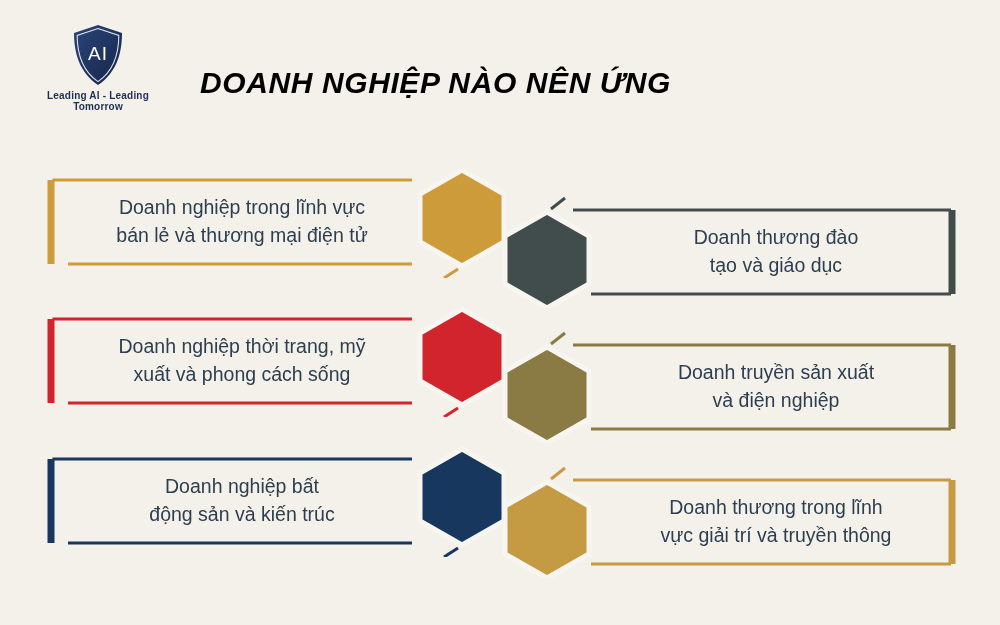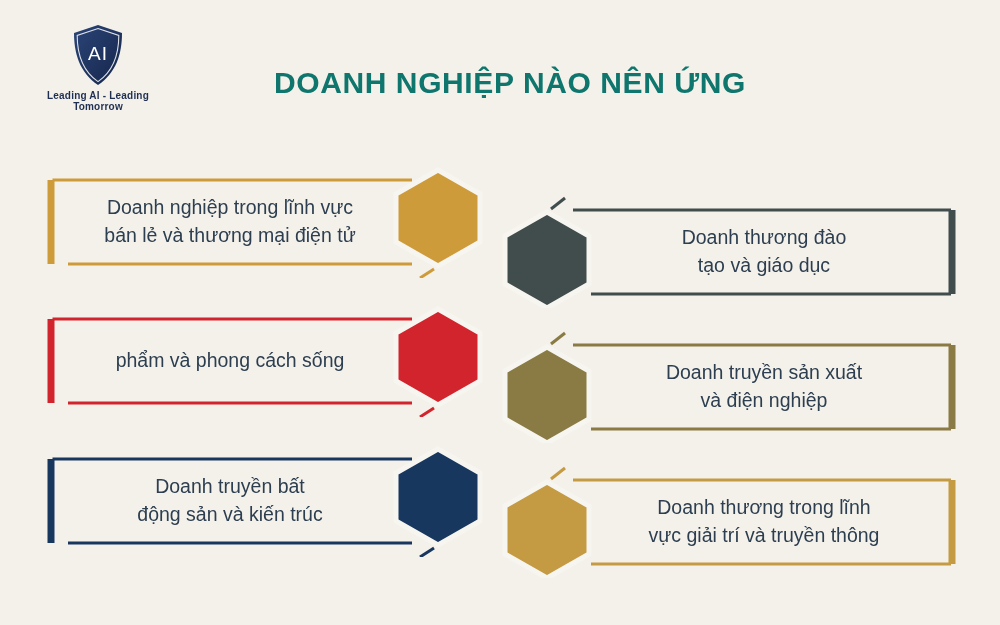--- a/index.html
+++ b/index.html
@@ -44,33 +44,34 @@
     font-weight: bold;
     margin-top: 4px;
   }
 
   
   #page-title {
     position: absolute;
     left: 200px;
     top: 42px;
     width: 620px;
-    text-align: center;
-    color: #0f766e;
+    color: #000000;
     font-size: 30px;
     font-weight: bold;
     line-height: 1.42;
     letter-spacing: 0.6px;
+    font-style: italic;
   }
   #page-title .title-line { display: block; }
 
   
   .item {
     position: absolute;
     height: 110px;
+    padding-left: 24px;
   }
   .item.left  { left: 48px;  width: 432px; }
   .item.right { left: 505px; width: 450px; }
 
   .box {
     position: absolute;
     top: 12px;
     height: 88px;
     box-sizing: border-box;
     background: #f4f1ea;
@@ -161,21 +162,22 @@
 <div class="item left" style="top:305px">
   <div class="box">
     <div class="box-outline">
       <svg width="364" height="88" viewBox="0 0 364 88" preserveAspectRatio="none">
         <path d="M4.5 2 L364 2 M364 86 L20 86" fill="none" stroke="#d2242c" stroke-width="3"></path>
         <path d="M3 2 L3 86" stroke="#d2242c" stroke-width="7"></path>
       </svg>
     </div>
     <div class="box-label">
       <div>
-        <span>phẩm và phong cách sống</span>
+        <span>Doanh nghiệp thời trang, mỹ</span>
+        <span>xuất và phong cách sống</span>
       </div>
     </div>
   </div>
   <div class="hex">
     <svg width="96" height="112" viewBox="0 0 96 112">
       <path d="M48 4 L90 28 L90 76 L48 100 L6 76 L6 28 Z" fill="#d2242c" stroke="#f7f5f0" stroke-width="5"></path>
       <path d="M44 103 L30 112" stroke="#d2242c" stroke-width="3" fill="none"></path>
     </svg>
   </div>
 </div>
@@ -183,21 +185,21 @@
 <div class="item left" style="top:445px">
   <div class="box">
     <div class="box-outline">
       <svg width="364" height="88" viewBox="0 0 364 88" preserveAspectRatio="none">
         <path d="M4.5 2 L364 2 M364 86 L20 86" fill="none" stroke="#17375e" stroke-width="3"></path>
         <path d="M3 2 L3 86" stroke="#17375e" stroke-width="7"></path>
       </svg>
     </div>
     <div class="box-label">
       <div>
-        <span>Doanh truyền bất</span>
+        <span>Doanh nghiệp bất</span>
         <span>động sản và kiến trúc</span>
       </div>
     </div>
   </div>
   <div class="hex">
     <svg width="96" height="112" viewBox="0 0 96 112">
       <path d="M48 4 L90 28 L90 76 L48 100 L6 76 L6 28 Z" fill="#17375e" stroke="#f7f5f0" stroke-width="5"></path>
       <path d="M44 103 L30 112" stroke="#17375e" stroke-width="3" fill="none"></path>
     </svg>
   </div>

